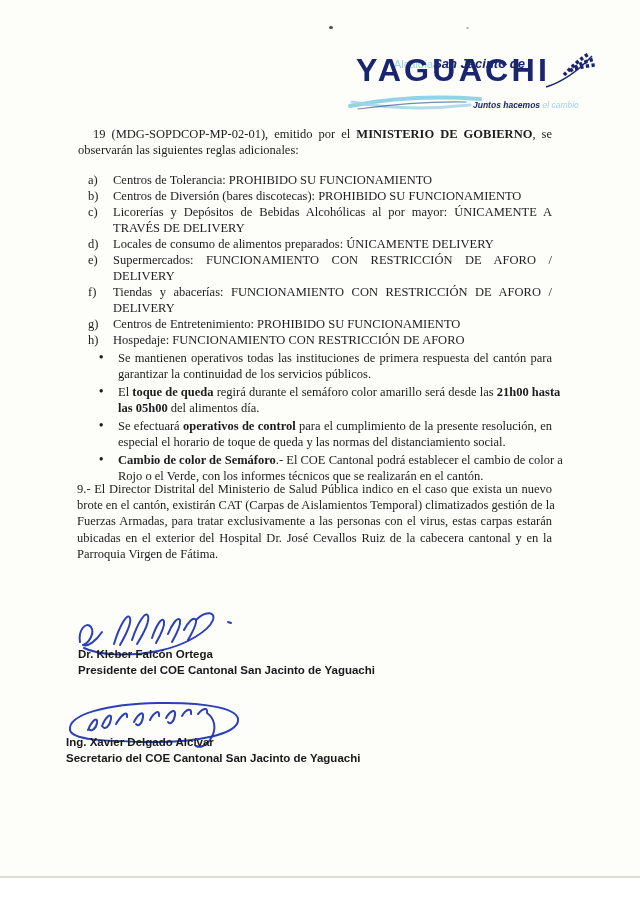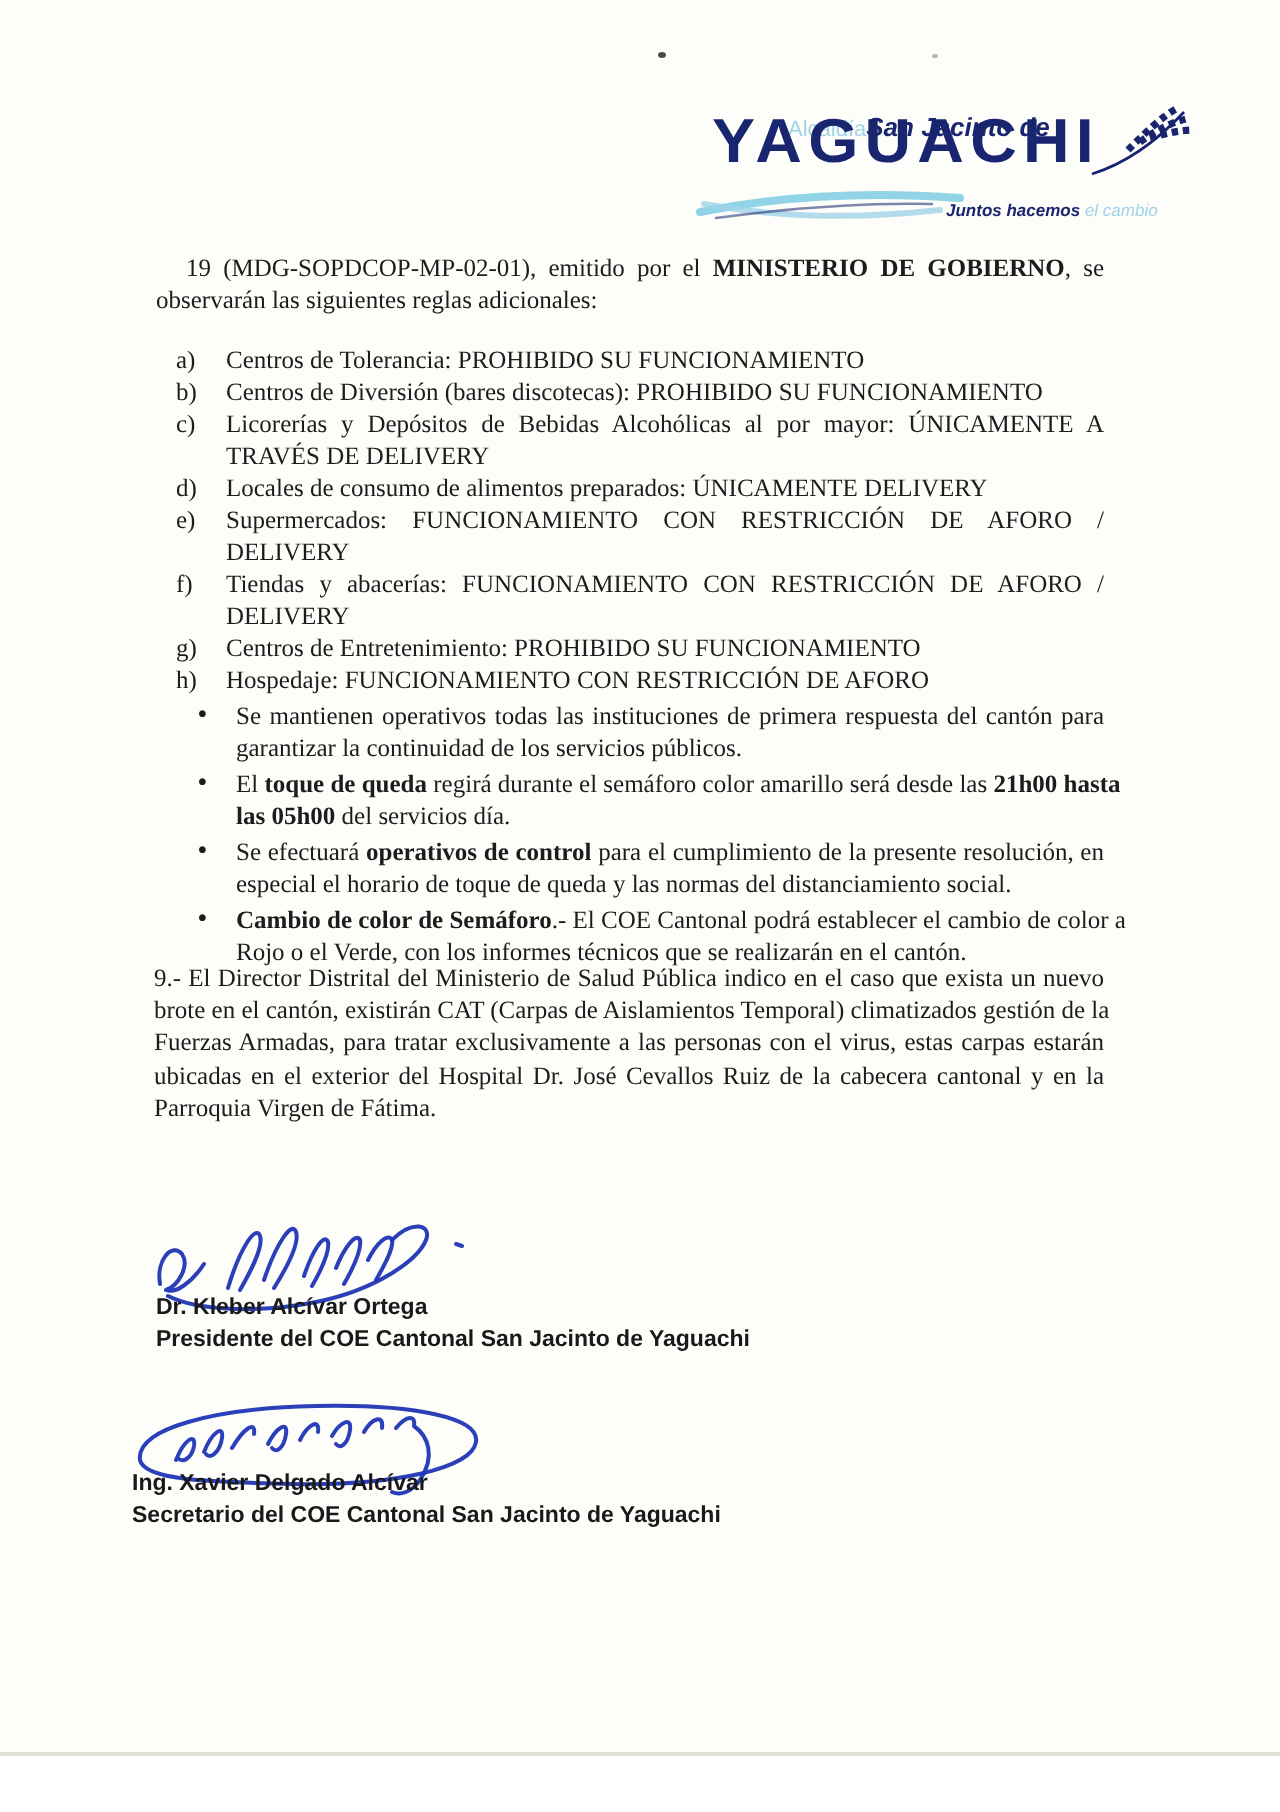--- a/index.html
+++ b/index.html
@@ -145,21 +145,21 @@
         <span class="marker">•</span>
         <div>
           <div class="tline just"><span>Se mantienen operativos todas las instituciones de primera respuesta del cantón para</span></div>
           <div class="tline"><span>garantizar la continuidad de los servicios públicos.</span></div>
         </div>
       </li>
     <li>
         <span class="marker">•</span>
         <div>
           <div class="tline just"><span>El </span><span class="bseg">toque de queda</span><span> regirá durante el semáforo color amarillo será desde las </span><span class="bseg">21h00 hasta</span></div>
-          <div class="tline"><span class="bseg">las 05h00</span><span> del servicios día.</span></div>
+          <div class="tline"><span class="bseg">las 05h00</span><span> del alimentos día.</span></div>
         </div>
       </li>
     <li>
         <span class="marker">•</span>
         <div>
           <div class="tline just"><span>Se efectuará </span><span class="bseg">operativos de control</span><span> para el cumplimiento de la presente resolución, en</span></div>
           <div class="tline"><span>especial el horario de toque de queda y las normas del distanciamiento social.</span></div>
         </div>
       </li>
     <li>
@@ -182,21 +182,21 @@
   <svg class="sig sig1" width="180" height="62" viewBox="0 0 180 62">
     <path d="M10,42 C8,30 16,21 21,27 C25,33 19,43 13,45 C18,47 26,41 32,32"></path>
     <path d="M44,44 C50,24 58,12 60,18 C62,24 54,38 50,45"></path>
     <path d="M62,40 C68,22 76,10 78,16 C80,22 72,36 67,44"></path>
     <path d="M82,38 C86,26 92,16 94,21 C95,26 90,36 86,43"></path>
     <path d="M98,34 C102,24 108,16 110,20 C111,25 106,35 102,42"></path>
     <path d="M114,30 C118,22 124,16 126,20 C127,24 122,33 118,40"></path>
     <path d="M126,20 C136,10 146,12 143,20 C139,30 118,45 88,51 C58,57 28,55 14,48"></path>
     <path d="M158,22 L161,23"></path>
   </svg>
-  <div class="sig-name name1">Dr. Kleber Alcívar Ortega</div>
+  <div class="sig-name name1">Dr. Kleber Falcón Ortega</div>
   <div class="sig-title title1">Presidente del COE Cantonal San Jacinto de Yaguachi</div>
 
   <svg class="sig sig2" width="200" height="60" viewBox="0 0 200 60">
     <path d="M12,34 C10,18 50,8 100,7 C150,6 182,13 180,25 C178,38 140,47 88,46 C45,45 14,44 12,34"></path>
     <path d="M30,34 C34,24 40,20 39,27 C38,33 33,36 31,33"></path>
     <path d="M44,30 C48,20 54,16 53,23 C52,30 47,34 45,31"></path>
     <path d="M58,28 C64,18 70,14 69,21"></path>
     <path d="M76,26 C80,18 86,14 85,21 C84,28 80,31 78,28"></path>
     <path d="M92,24 C96,16 102,13 101,20"></path>
     <path d="M108,22 C112,15 118,12 117,19 C116,26 112,29 110,26"></path>

